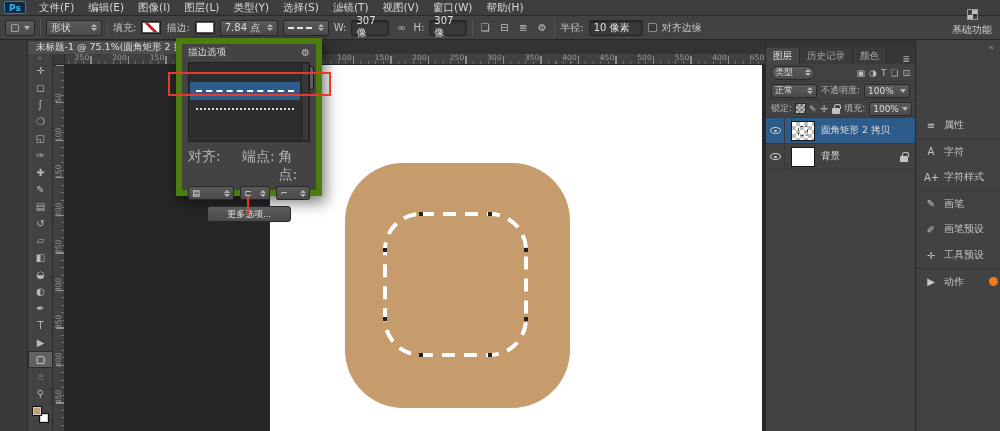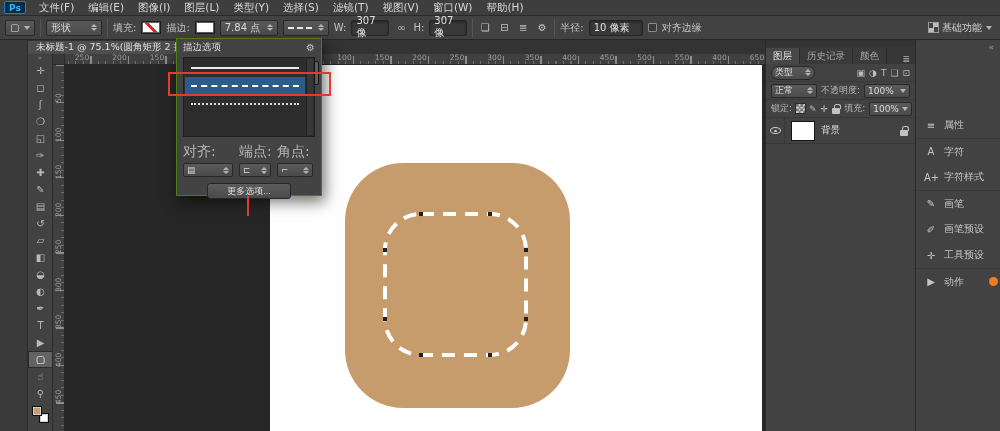--- a/index.html
+++ b/index.html
@@ -35,21 +35,21 @@
     border-top:4px solid #b5b5b5; margin-left:auto; }
   .field { background:#383838; border:1px solid #262626; box-shadow:inset 0 1px 2px rgba(0,0,0,.4);
     height:16px; display:flex; align-items:center; padding:0 4px; color:#e2e2e2; border-radius:2px; }
   .oblabel { color:#c4c4c4; }
   .swatch { width:20px; height:13px; border:1px solid #1d1d1d; box-shadow:0 0 0 1px #5c5c5c inset; }
   .swatch.none { background:linear-gradient(45deg,#fff 42%, #e02020 42%, #e02020 58%, #fff 58%); }
   .swatch.white { background:#fff; }
   .dashprev { width:26px; height:0; border-top:2px dashed #e8e8e8; }
   .obicon { color:#c2c2c2; font-size:10px; width:14px; text-align:center; }
   .checkbox { width:9px; height:9px; background:#393939; border:1px solid #8a8a8a; border-radius:1px; }
-  .workspace { margin-left:auto; margin-right:8px; display:flex; align-items:center; gap:4px; }
+  .workspace { margin-left:auto; margin-right:8px; display:flex; align-items:center; gap:4px;flex-direction:column; }
   .gridicon { width:9px; height:9px; background:
     conic-gradient(#bdbdbd 0 25%, transparent 0 50%, #bdbdbd 0 75%, transparent 0); background-size:100% 100%;
     outline:1px solid #9a9a9a; }
 
   
   .left-strip { position:absolute; left:0; top:40px; width:28px; height:391px; background:#3a3a3a; border-right:1px solid #2b2b2b; }
   .tabbar { position:absolute; left:28px; top:40px; width:737px; height:14px; background:#333; }
   .doctab { display:inline-flex; height:14px; align-items:center; background:#4d4d4d; padding:0 8px;
     font-size:9.5px; color:#e0e0e0; border-right:1px solid #232323; }
   .doctab .close { margin-left:9px; color:#a5a5a5; font-size:10px; line-height:10px; }
@@ -82,21 +82,21 @@
   .rlabel.v { transform:rotate(-90deg); left:0; width:12px; height:10px; text-align:center; line-height:10px; }
 
   .viewport { position:absolute; left:65px; top:65px; width:700px; height:366px; background:#262626; overflow:hidden; }
   .artboard { position:absolute; left:205px; top:0; width:492px; height:366px; background:#ffffff; }
   .tanrect { position:absolute; left:280px; top:98px; width:225px; height:245px; border-radius:58px; background:var(--shape-tan); }
   .dashshape { position:absolute; left:318px; top:147px; width:145px; height:145px; }
   .anchor { position:absolute; width:4px; height:4px; background:#202020; transform:translate(-50%,-50%); }
 
   
   .popup { position:absolute; left:176px; top:38px; width:146px; height:158px; background:#434343;
-    border:1px solid #4d7c0f; box-shadow:3px 6px 14px rgba(0,0,0,.55); z-index:40; font-size:9.5px; }
+    border:6px solid #4d7c0f; box-shadow:3px 6px 14px rgba(0,0,0,.55); z-index:40; font-size:9.5px; }
   .popup-head { height:16px; display:flex; align-items:center; padding:0 6px; color:#ddd; }
   .popup-head .gear { margin-left:auto; color:#c0c0c0; font-size:10px; }
   .preset-list { margin:2px 6px 0; height:80px; background:#2d2d2d; border:1px solid #1f1f1f;
     position:relative; padding:1px 9px 0 1px; }
   .preset-row { height:18px; display:flex; align-items:center; padding:0 6px; }
   .preset-row.selected { background:var(--accent-blue); }
   .preset-line { flex:1; height:0; }
   .preset-row.solid  .preset-line { border-top:2px solid #e9e9e9; }
   .preset-row.dashed .preset-line { border-top:2px dashed #ffffff; }
   .preset-row.dotted .preset-line { border-top:2px dotted #e0e0e0; }
@@ -473,20 +473,29 @@
       <span class="lockglyph">✎</span>
         <span class="lockglyph">✛</span>
       <span class="lockicon"></span>
     </span>
     <span class="plabel">填充:</span>
     <div class="dd w40">
       <span>100%</span>
       <span class="dna"></span>
     </div>
   </div>
+  <div class="layer-row selected">
+    <span class="eyecell">
+        <span class="eye"></span>
+      </span>
+    <span class="thumb">
+        <span class="dash-outline"></span>
+      </span>
+    <span class="lname">圆角矩形 2 拷贝</span>
+  </div>
   <div class="layer-row">
     <span class="eyecell">
         <span class="eye"></span>
       </span>
     <span class="thumb white"></span>
     <span class="lname">背景</span>
     <span class="lockicon rowlock"></span>
   </div>
 </div>
 

